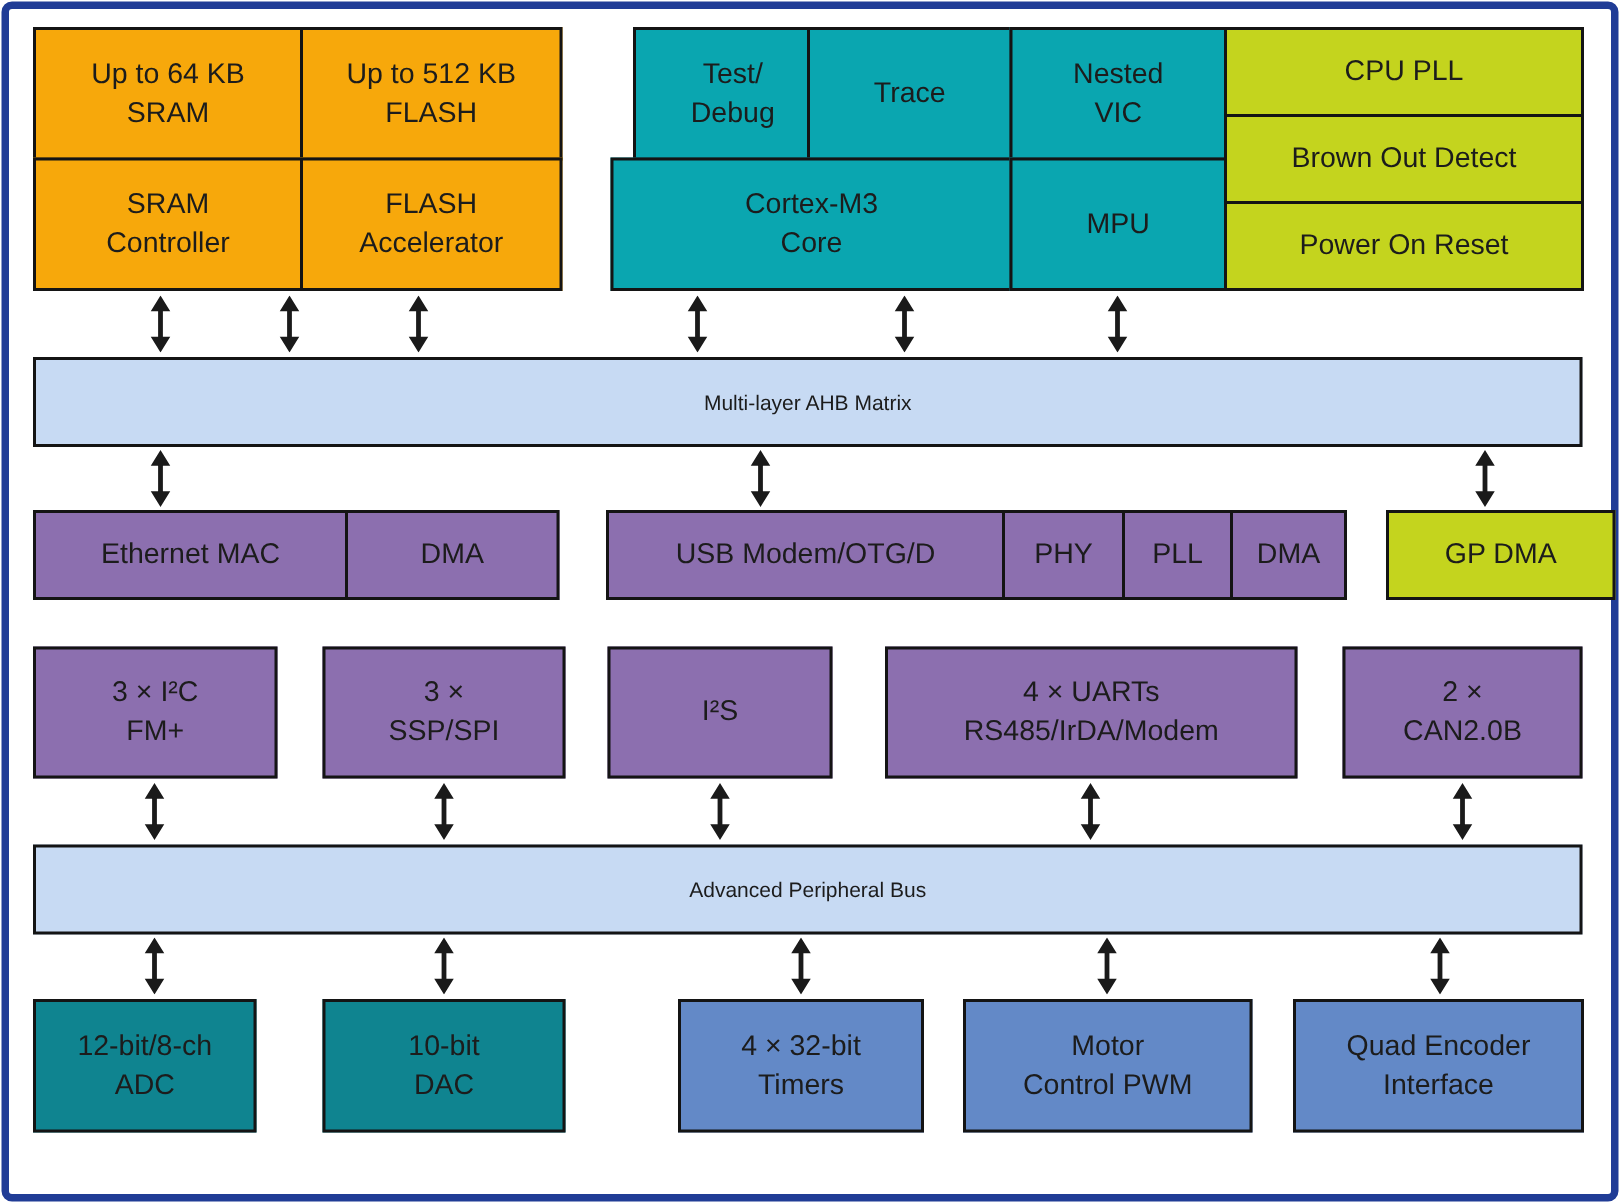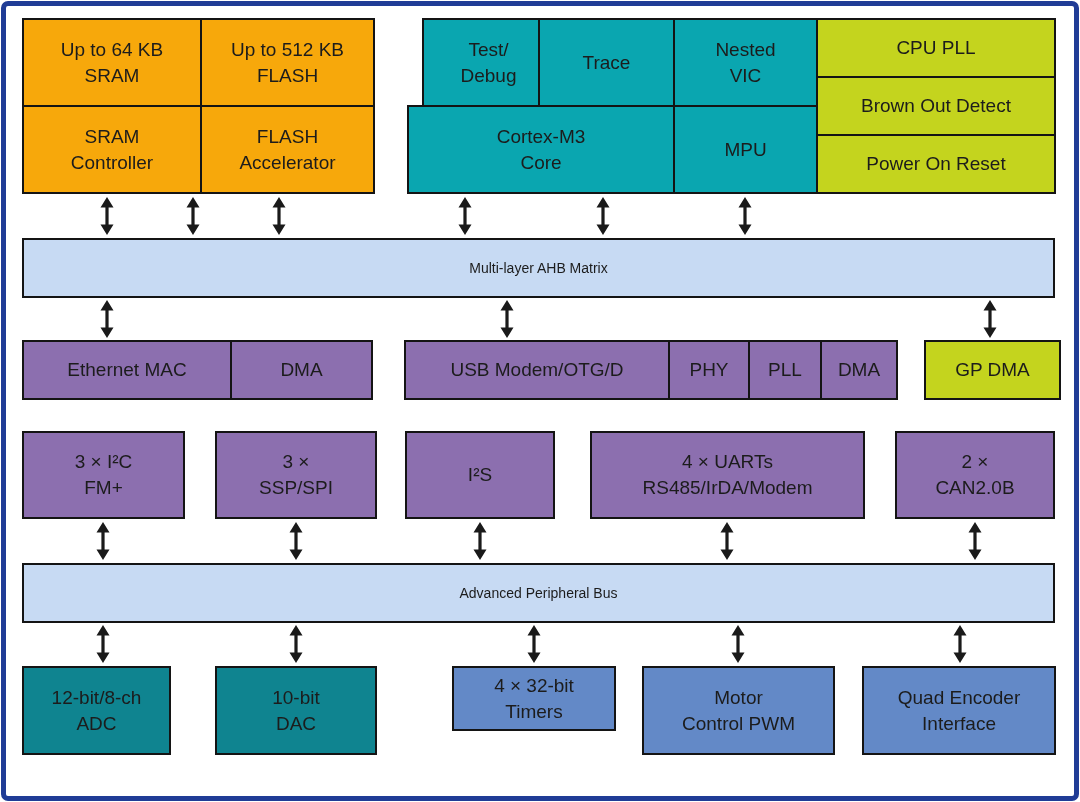--- a/index.html
+++ b/index.html
@@ -57,39 +57,39 @@
   <div class="block sys" style="left:816px;top:134px;width:240px;height:60px;">Power On Reset</div>
 
   <div class="block bus" style="left:22px;top:238px;width:1033px;height:60px;">Multi-layer AHB Matrix</div>
 
   <div class="block per" style="left:22px;top:340px;width:210px;height:60px;">Ethernet MAC</div>
   <div class="block per" style="left:230px;top:340px;width:143px;height:60px;">DMA</div>
   <div class="block per" style="left:404px;top:340px;width:266px;height:60px;">USB Modem/OTG/D</div>
   <div class="block per" style="left:668px;top:340px;width:82px;height:60px;">PHY</div>
   <div class="block per" style="left:748px;top:340px;width:74px;height:60px;">PLL</div>
   <div class="block per" style="left:820px;top:340px;width:78px;height:60px;">DMA</div>
-  <div class="block sys" style="left:924px;top:340px;width:137px;height:60px;">GP DMA</div>
+  <div class="block sys" style="left:924px;top:340px;width:153px;height:60px;">GP DMA</div>
 
   <div class="block per" style="left:22px;top:431px;width:163px;height:88px;">3 × I²C
 FM+</div>
   <div class="block per" style="left:215px;top:431px;width:162px;height:88px;">3 ×
 SSP/SPI</div>
   <div class="block per" style="left:405px;top:431px;width:150px;height:88px;">I²S</div>
   <div class="block per" style="left:590px;top:431px;width:275px;height:88px;">4 × UARTs
 RS485/IrDA/Modem</div>
   <div class="block per" style="left:895px;top:431px;width:160px;height:88px;">2 ×
 CAN2.0B</div>
 
   <div class="block bus" style="left:22px;top:563px;width:1033px;height:60px;">Advanced Peripheral Bus</div>
 
   <div class="block ana" style="left:22px;top:666px;width:149px;height:89px;">12-bit/8-ch
 ADC</div>
   <div class="block ana" style="left:215px;top:666px;width:162px;height:89px;">10-bit
 DAC</div>
-  <div class="block tim" style="left:452px;top:666px;width:164px;height:65px;">4 × 32-bit
+  <div class="block tim" style="left:452px;top:666px;width:164px;height:89px;">4 × 32-bit
 Timers</div>
   <div class="block tim" style="left:642px;top:666px;width:193px;height:89px;">Motor
 Control PWM</div>
   <div class="block tim" style="left:862px;top:666px;width:194px;height:89px;">Quad Encoder
 Interface</div>
 
   <div id="arrow-layer">
       <div class="arrow" style="left: 99px; top: 197px; height: 38px;">
         <svg viewBox="0 0 16 40" preserveAspectRatio="none">
           <path d="M8 0 L14.5 11 L9.6 11 L9.6 29 L14.5 29 L8 40 L1.5 29 L6.4 29 L6.4 11 L1.5 11 Z" fill="#1A1A1A"></path>

